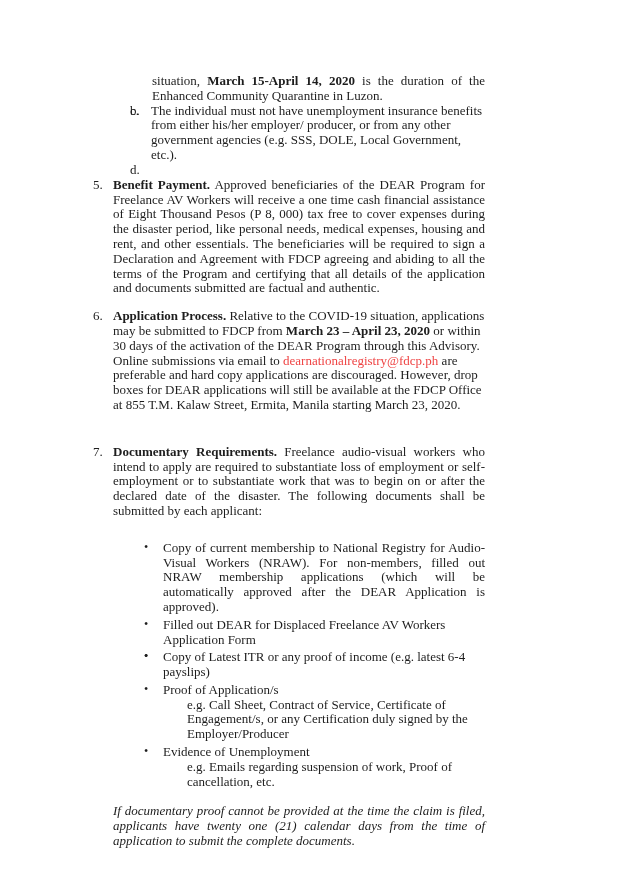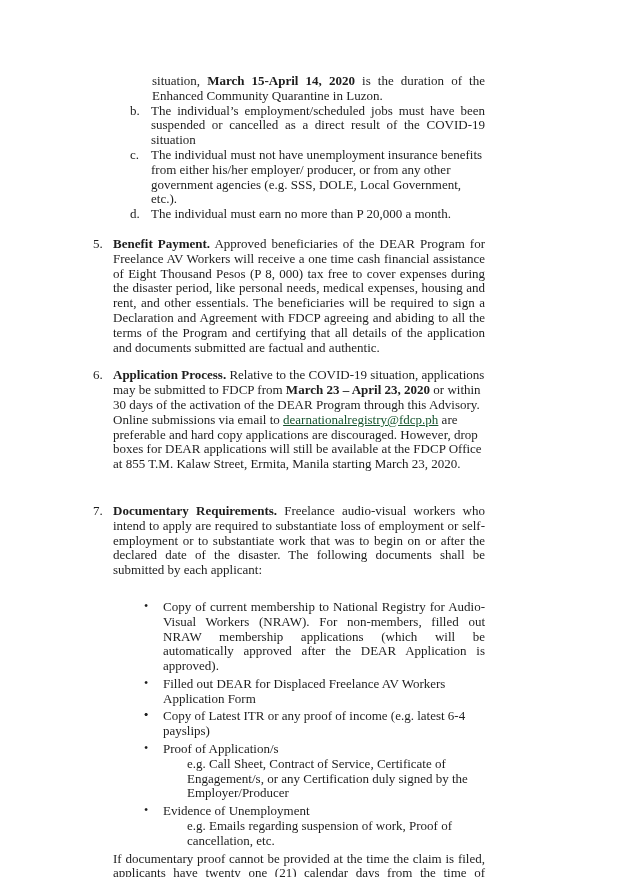--- a/index.html
+++ b/index.html
@@ -38,49 +38,46 @@
   .mt-6 { margin-top: 13px; }
   .mt-7 { margin-top: 32px; }
 
   
   .bullets { margin-left: 49px; margin-top: 22px; }
   .b-item { position: relative; padding-left: 21px; margin-bottom: 3px; }
   .b-marker { position: absolute; left: 2px; top: -1px; font-size: 12px; }
   .sub-eg { padding-left: 24px; font-family: Liberation Serif, serif; }
 
   
-  .closing { padding-left: 20px; margin-top: 3px; }
+  .closing { padding-left: 20px; margin-top: 15px; font-style: italic; }
 
   .email-link {
-    color: #14532d;
-    text-decoration: underline;
+    color: #ef4444;
     cursor: pointer;
   }
 </style>
 </head>
 <body>
 
 <div class="page">
 
   <div class="intro justify">
     <span>situation, </span><b>March 15-April 14, 2020</b><span> is the duration of the Enhanced Community Quarantine in Luzon.</span>
   </div>
 
   <div>
     <div class="l-item justify">
       <span class="l-label">b.</span>
-      <span>The individual’s employment/scheduled jobs must have been suspended or cancelled as a direct result of the COVID-19 situation</span>
     </div>
     <div class="l-item">
       <span class="l-label">c.</span>
       <span>The individual must not have unemployment insurance benefits from either his/her employer/ producer, or from any other government agencies (e.g. SSS, DOLE, Local Government, etc.).</span>
     </div>
     <div class="l-item">
       <span class="l-label">d.</span>
-      <span>The individual must earn no more than P 20,000 a month.</span>
     </div>
   </div>
 
   <div class="n-item justify mt-5">
     <span class="n-num">5.</span>
     <b>Benefit Payment.</b><span> Approved beneficiaries of the DEAR Program for Freelance AV Workers will receive a one time cash financial assistance of Eight Thousand Pesos (P 8, 000) tax free to cover expenses during the disaster period, like personal needs, medical expenses, housing and rent, and other essentials. The beneficiaries will be required to sign a Declaration and Agreement with FDCP agreeing and abiding to all the terms of the Program and certifying that all details of the application and documents submitted are factual and authentic.</span>
   </div>
 
   <div class="n-item mt-6">
     <span class="n-num">6.</span>

